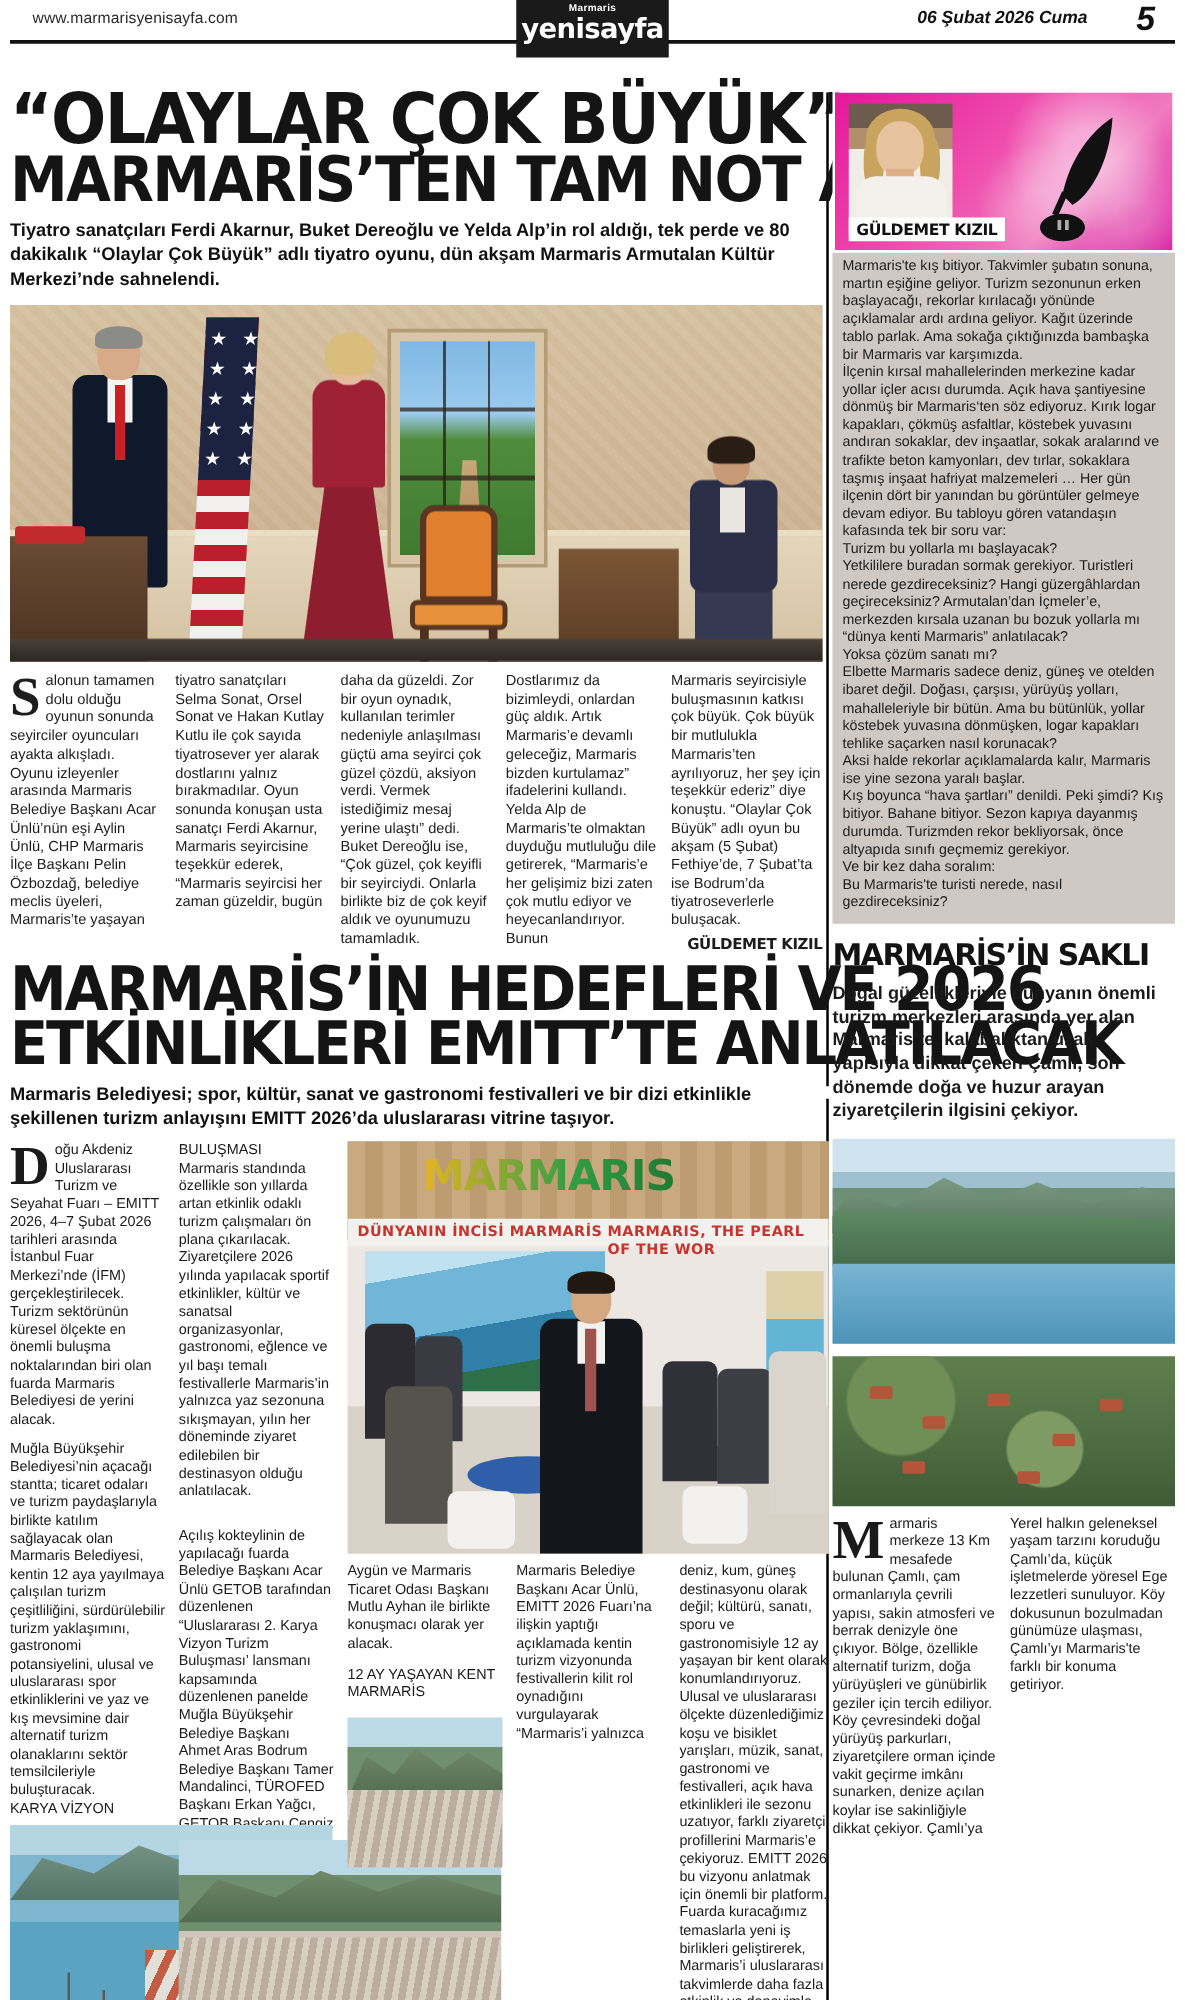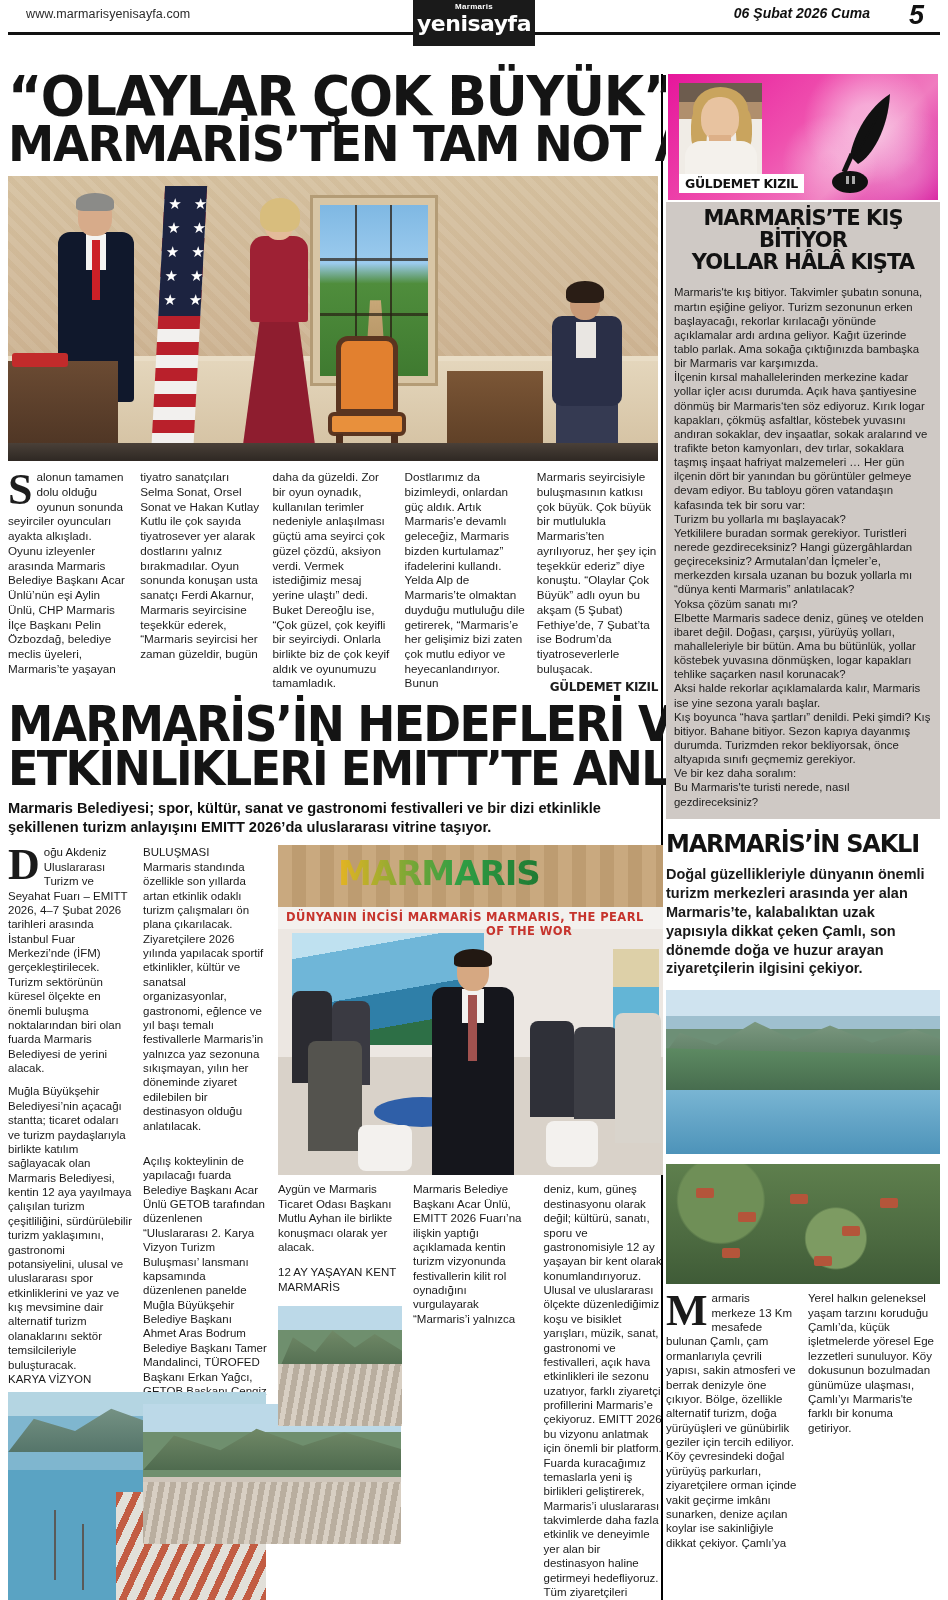--- a/index.html
+++ b/index.html
@@ -348,20 +348,21 @@
 <div class="page">
 
   <div class="vrule"></div>
   <div class="vrule2"></div>
 
   <div class="left-col">
 
     <div>
       <div class="h-mega h1a">“OLAYLAR ÇOK BÜYÜK”</div>
       <div class="h-mega h1b">MARMARİS’TEN TAM NOT ALDI</div>
+      <div class="deck">Tiyatro sanatçıları Ferdi Akarnur, Buket Dereoğlu ve Yelda Alp’in rol aldığı, tek perde ve 80 dakikalık “Olaylar Çok Büyük” adlı tiyatro oyunu, dün akşam Marmaris Armutalan Kültür Merkezi’nde sahnelendi.</div>
 
       <div class="photo stage">
         <div class="wall"></div>
         <div class="wainscot"></div>
         <div class="win">
             <div class="path"></div>
           </div>
         <div class="flag"></div>
         <div class="man">
           <div class="body"></div>
@@ -516,24 +517,20 @@
           <path d="M24 64 L16 82" stroke="#111" stroke-width="5" fill="none"></path>
           <ellipse cx="22" cy="92" rx="18" ry="11" fill="#111"></ellipse>
           <path d="M8 92 C8 80 36 80 36 92 Z" fill="#111"></path>
           <rect x="18" y="86" width="3" height="8" fill="#fff" opacity=".65"></rect>
           <rect x="24" y="86" width="3" height="8" fill="#fff" opacity=".65"></rect>
         </svg>
       </div>
       <div class="author-name">GÜLDEMET KIZIL</div>
     </div>
 
-    <div class="col-head">
-      <div>MARMARİS’TE KIŞ BİTİYOR</div>
-      <div>YOLLAR HÂLÂ KIŞTA</div>
-    </div>
     <div class="col-body">
       <p>Marmaris'te kış bitiyor. Takvimler şubatın sonuna, martın eşiğine geliyor. Turizm sezonunun erken başlayacağı, rekorlar kırılacağı yönünde açıklamalar ardı ardına geliyor. Kağıt üzerinde tablo parlak. Ama sokağa çıktığınızda bambaşka bir Marmaris var karşımızda.</p>
       <p>İlçenin kırsal mahallelerinden merkezine kadar yollar içler acısı durumda. Açık hava şantiyesine dönmüş bir Marmaris‘ten söz ediyoruz. Kırık logar kapakları, çökmüş asfaltlar, köstebek yuvasını andıran sokaklar, dev inşaatlar, sokak aralarınd ve trafikte  beton kamyonları, dev tırlar, sokaklara taşmış inşaat hafriyat malzemeleri … Her gün ilçenin dört bir yanından bu görüntüler gelmeye devam ediyor. Bu tabloyu gören vatandaşın kafasında tek bir soru var:</p>
       <p>Turizm bu yollarla mı başlayacak?</p>
       <p>Yetkililere buradan sormak gerekiyor. Turistleri nerede gezdireceksiniz? Hangi güzergâhlardan geçireceksiniz? Armutalan’dan İçmeler’e, merkezden kırsala uzanan bu bozuk yollarla mı “dünya kenti Marmaris” anlatılacak?</p>
       <p>Yoksa çözüm sanatı mı?</p>
       <p>Elbette Marmaris sadece deniz, güneş ve otelden ibaret değil. Doğası, çarşısı, yürüyüş yolları, mahalleleriyle bir bütün. Ama bu bütünlük, yollar köstebek yuvasına dönmüşken, logar kapakları tehlike saçarken nasıl korunacak?</p>
       <p>Aksi halde rekorlar açıklamalarda kalır, Marmaris ise yine sezona yaralı başlar.</p>
       <p>Kış boyunca “hava şartları” denildi. Peki şimdi? Kış bitiyor. Bahane bitiyor. Sezon kapıya dayanmış durumda. Turizmden rekor bekliyorsak, önce altyapıda sınıfı geçmemiz gerekiyor.</p>
       <p>Ve bir kez daha soralım:</p>

